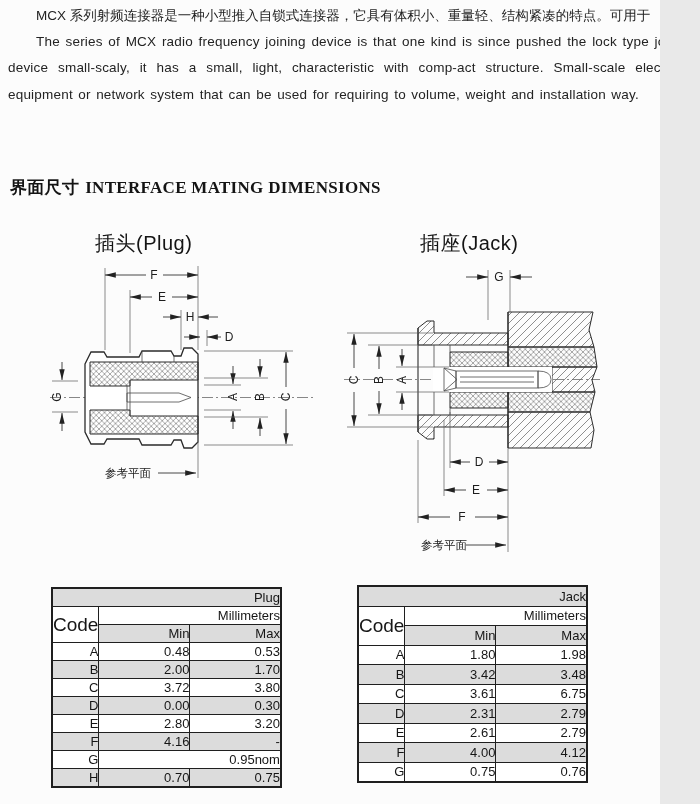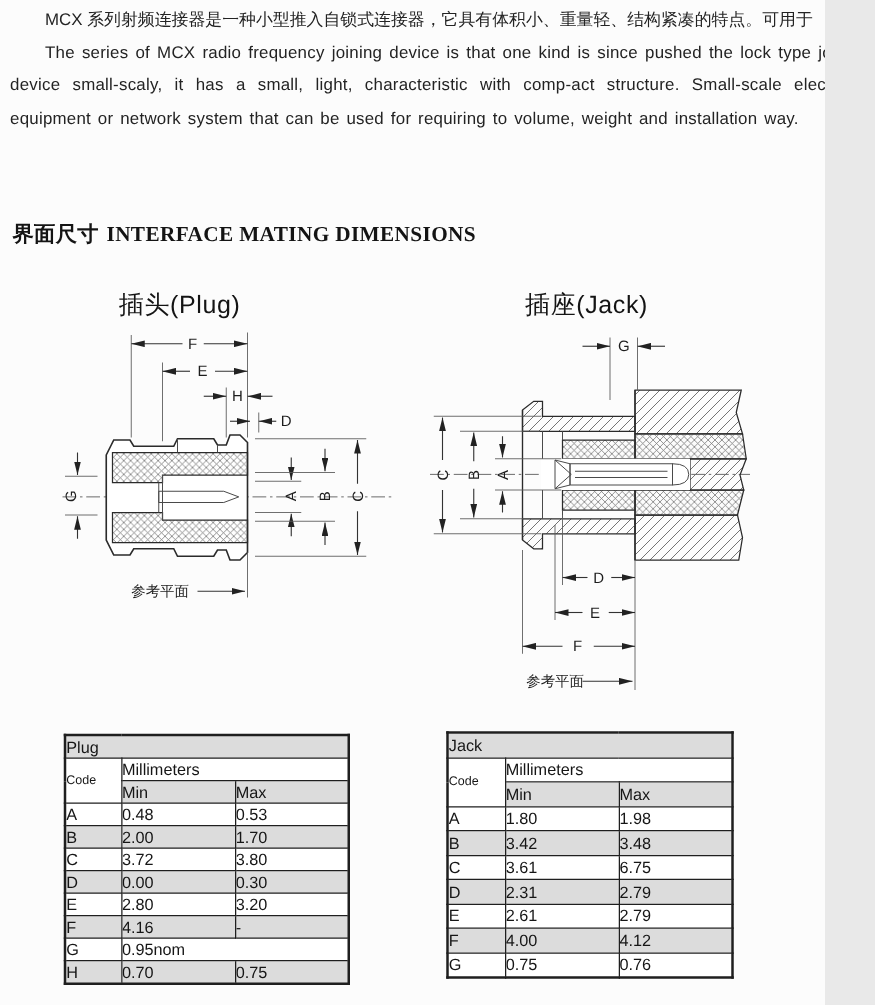--- a/index.html
+++ b/index.html
@@ -24,25 +24,25 @@
   .ln{stroke:#2b2b2b;stroke-width:1.1;fill:none;}
   .outline{stroke:#2b2b2b;stroke-width:1.3;fill:#ffffff;}
   .hfill{stroke:#2b2b2b;stroke-width:1;}
   .thin{stroke:#4a4a4a;stroke-width:0.8;fill:none;}
   .ext{stroke:#5a5a5a;stroke-width:0.7;fill:none;}
   .dim{stroke:#333333;stroke-width:0.9;fill:none;}
   .cl{stroke:#555;stroke-width:0.7;stroke-dasharray:11 3 2 3;fill:none;}
   
   .dim-table{border-collapse:collapse;table-layout:fixed;background:#ffffff;
              border:2px solid #1f1f1f;font-size:13px;color:#161616;}
-  .dim-table td{border:1.6px solid #1f1f1f;text-align:left;vertical-align:middle;
+  .dim-table td{border:1.6px solid #1f1f1f;text-align:right;vertical-align:middle;
                 padding:1px 0;height:15px;overflow:hidden;}
   .jt td{height:16.5px;}
   .dim-table td.shade{background:#dcdcdc;}
-  .dim-table td.codehead{font-size:10px;}
+  .dim-table td.codehead{font-size:19px;}
   #plugTableWrap{left:51px;top:587px;}
   #jackTableWrap{left:357px;top:585px;}
 </style>
 </head>
 <body>
 
 <div id="page">
 
   <div class="abs" id="introBlock">
     <div class="zh-line1">MCX 系列射频连接器是一种小型推入自锁式连接器，它具有体积小、重量轻、结构紧凑的特点。可用于</div>

